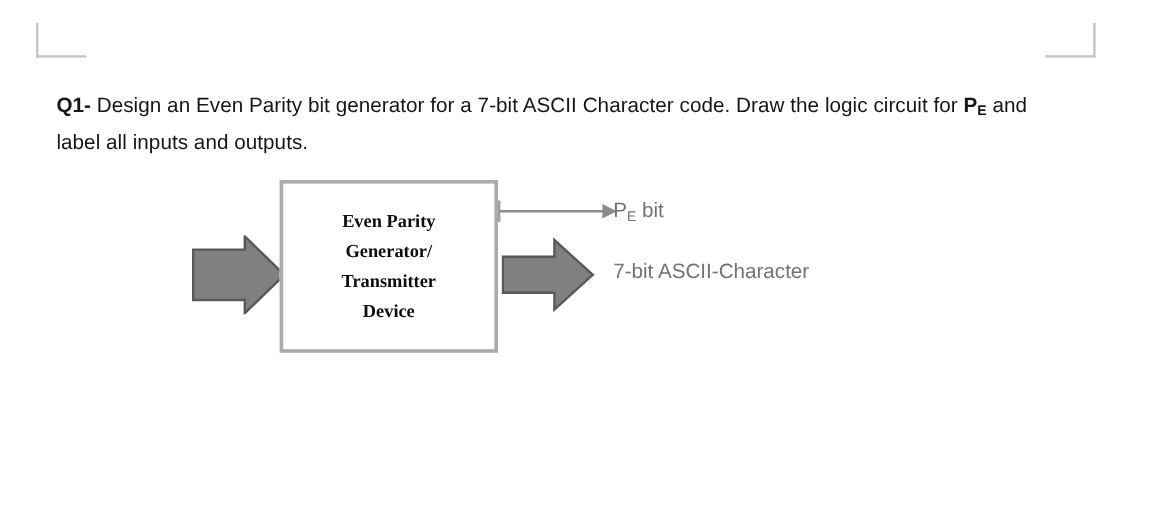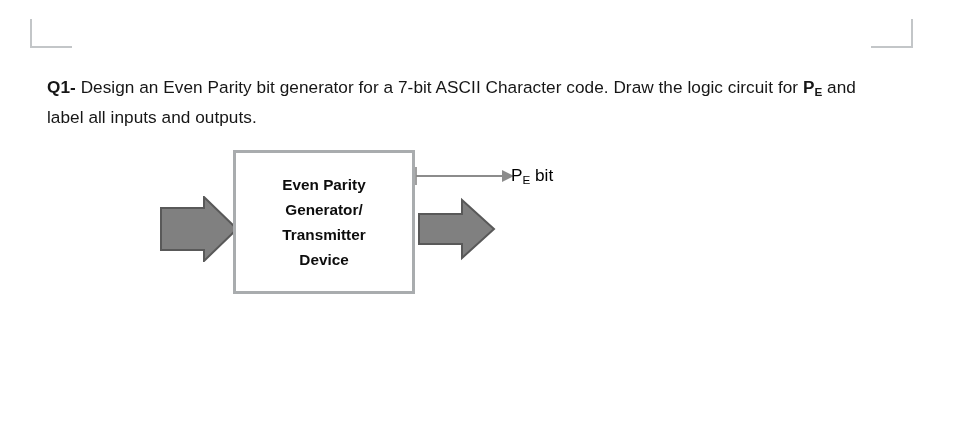--- a/index.html
+++ b/index.html
@@ -79,21 +79,21 @@
     height: 144px;
     border: 3px solid #a9acae;
     background: #ffffff;
     box-sizing: border-box;
     display: flex;
     flex-direction: column;
     align-items: center;
     justify-content: center;
   }
   .proc-box-text {
-    font-family: Liberation Sans, sans-serif;
+    font-family: Liberation Serif, serif;
     font-weight: bold;
     font-size: 15.3px;
     line-height: 25px;
     text-align: center;
     color: #0d0d0d;
     white-space: pre-line;
   }
 
   
   .block-arrow { position: absolute; }
@@ -101,21 +101,21 @@
 
   
   .connector { position: absolute; }
   .connector svg { display: block; }
 
   
   .label {
     position: absolute;
     font-size: 17.2px;
     line-height: 22px;
-    color: #000000;
+    color: #737373;
     white-space: nowrap;
   }
   .label sub {
     font-size: 0.68em;
     vertical-align: baseline;
     position: relative;
     top: 0.26em;
   }
   .label-input   { left: 47px;  top: 190px; }
   .label-pe      { left: 511px; top: 164px; }
@@ -156,15 +156,16 @@
       <svg width="102" height="22" viewBox="0 0 102 22">
         <line x1="2" y1="1" x2="2" y2="19" stroke="#a0a0a0" stroke-width="2"></line>
         <line x1="2" y1="10" x2="90" y2="10" stroke="#8c8c8c" stroke-width="2"></line>
         <polygon points="88,4 100,10 88,16" fill="#8c8c8c"></polygon>
       </svg>
     </div>
 
 
     <div class="label label-pe"><span>P</span><sub>E</sub><span> bit</span></div>
 
+    <div class="label label-output">7-bit ASCII-Character</div>
 
   </div>
 </div>
 
 </body></html>

